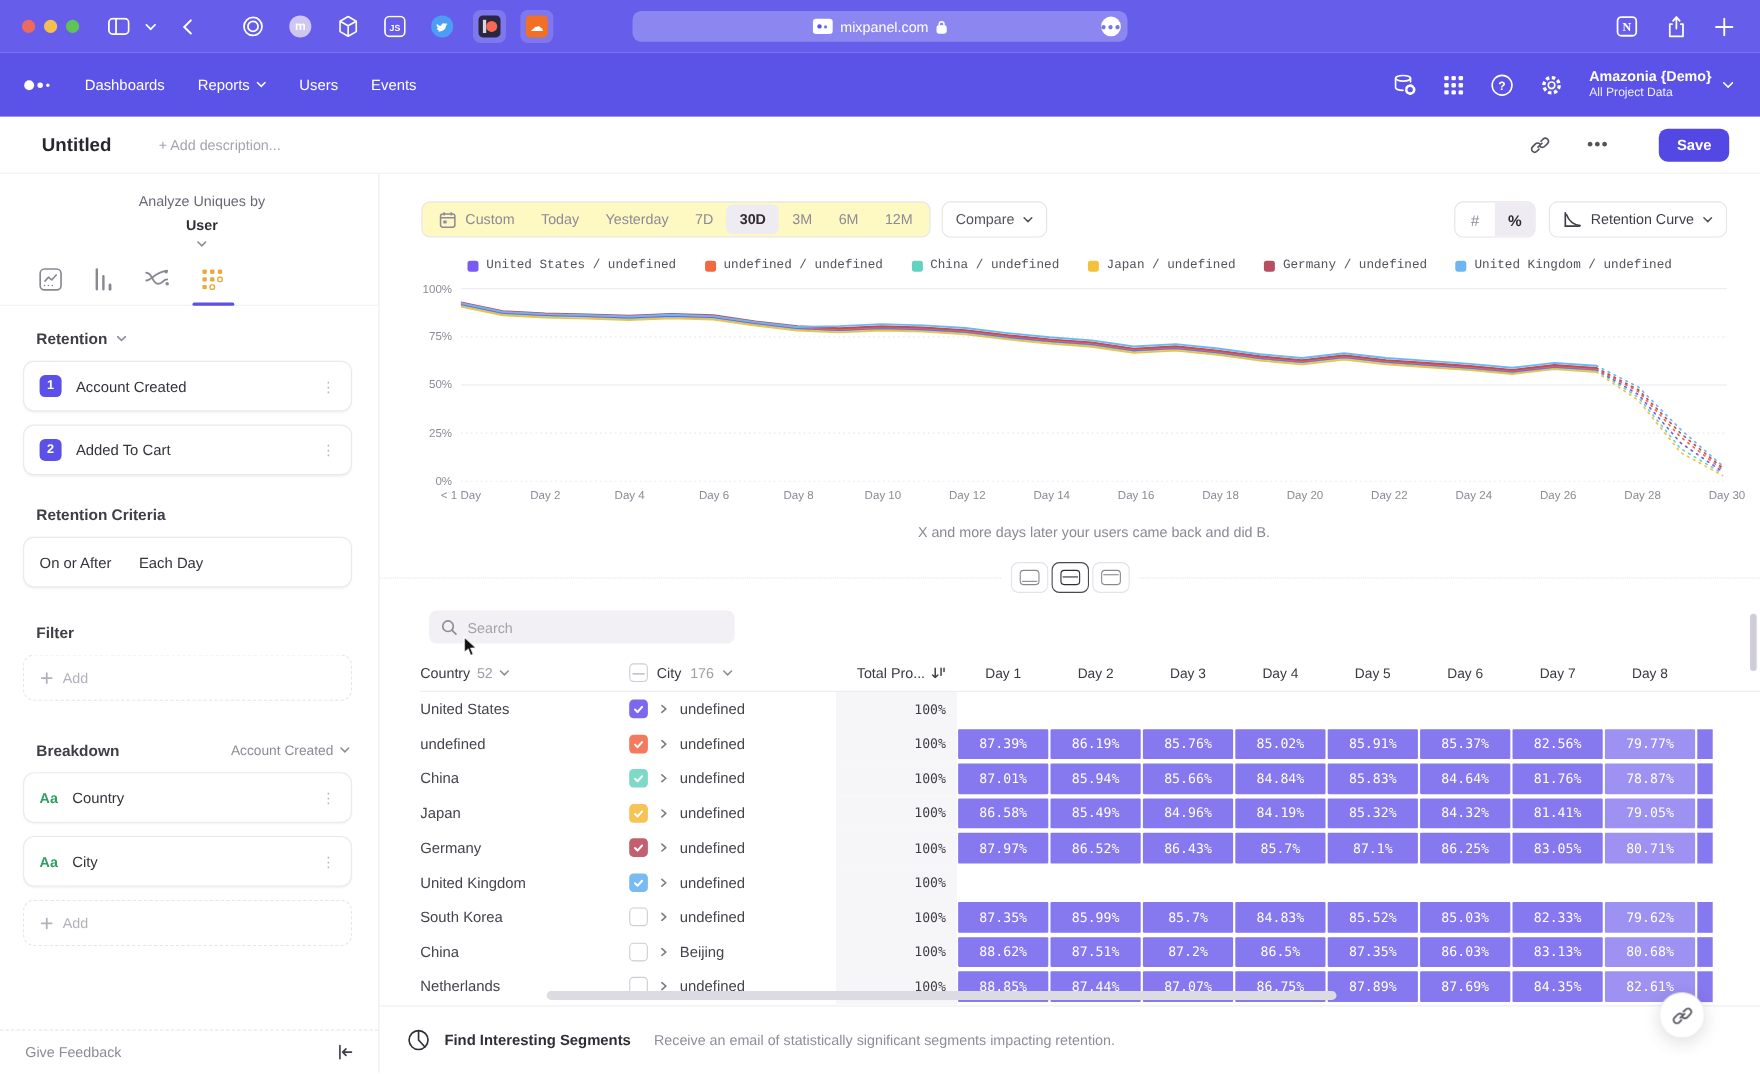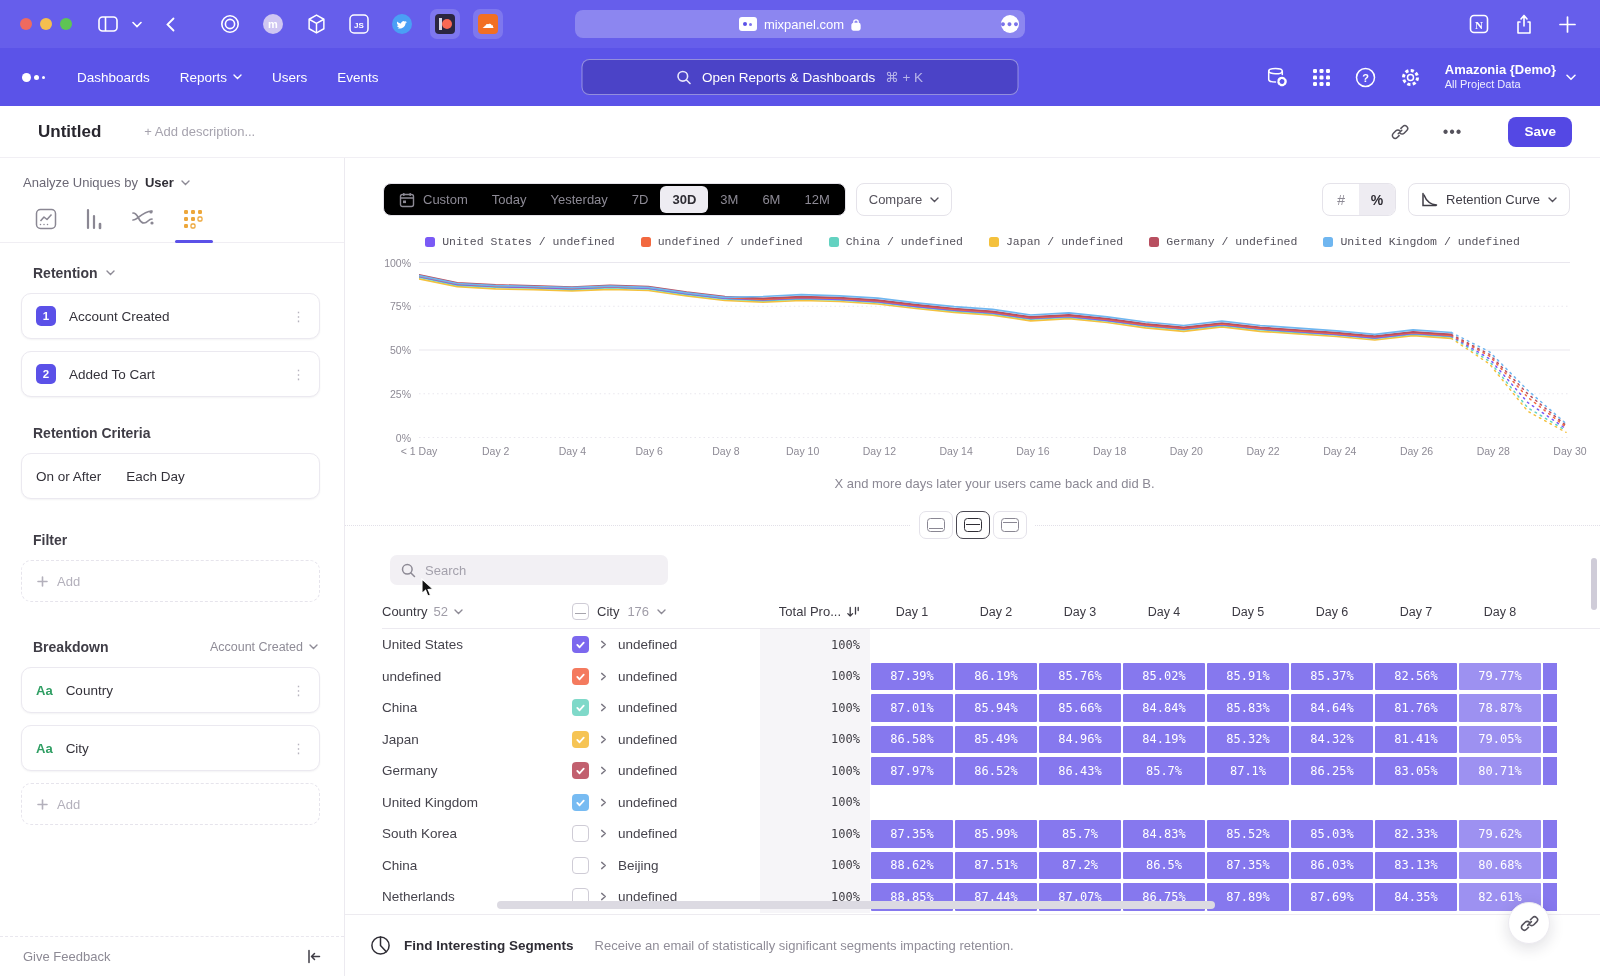--- a/index.html
+++ b/index.html
@@ -61,21 +61,21 @@
   .dots3 { font-size:16px; letter-spacing:1px; color:#55525c; margin-left:34px;}
   .save-btn { margin-left:46px; background:#5448e4; color:#fff; font-size:13.5px; font-weight:600;
     border:none; border-radius:8px; height:30px; padding:0 16px; }
 
   
   .content { display:flex; height:818px; }
   .sidebar { width:345px; border-right:1px solid #eceaf0; position:relative; padding-top:17px; flex:none;}
   .main { flex:1; position:relative; overflow:hidden; }
 
   
-  .an-row { padding-left:23px; font-size:13px; color:#6b6875; display:flex; align-items:center; gap:7px;}
+  .an-row { padding-left:23px; font-size:13px; color:#6b6875; display:flex; align-items:center; gap:7px;flex-direction:column;}
   .an-row b { color:#2f2d35; font-weight:600; }
   .chev { display:inline-flex; color:#8d8a95; }
   .tabs { display:flex; gap:27px; padding:18px 0 12px 35px; border-bottom:1px solid #f0eef3; }
   .tab { position:relative; color:#8a8793; display:flex; }
   .tab.active::after { content:""; position:absolute; left:-7px; bottom:-13px; width:38px; height:3px; background:#5b51e8; border-radius:2px;}
   .sec-h { padding-left:33px; margin-top:22px; font-size:14px; font-weight:600; color:#3f3d46;
     display:flex; align-items:center; gap:8px; }
   .sec-h.row { display:flex; justify-content:space-between; padding-right:26px; align-items:center;}
   .sec-h .evt { font-size:12.5px; font-weight:400; color:#8f8c97; display:flex; gap:6px; align-items:center;}
   .card { margin:12px 24px 0 21px; height:46px; border:1px solid #ebe9f0; border-radius:10px;
@@ -87,21 +87,21 @@
   .kebab { margin-left:auto; color:#b7b4be; font-size:13px; line-height:1; }
   .crit-card span + span { margin-left:12px; }
   .add-card { margin:12px 24px 0 21px; height:42px; border:1.5px dashed #e6e4ec; border-radius:10px;
     display:flex; align-items:center; padding:0 15px; gap:9px; color:#b3b0bb; font-size:13px; }
   .sb-foot { position:absolute; left:0; right:0; bottom:0; height:40px; border-top:1px dashed #e9e7ee;
     display:flex; align-items:center; padding:0 22px 0 23px; color:#8d8a95; font-size:13px; justify-content:space-between;}
   .collapse-ic { color:#3f3d46; display:flex; }
 
   
   .toolbar { margin:25px 30px 0 38px; display:flex; align-items:center; }
-  .seg { display:flex; align-items:center; border:1px solid #e5e3ea; border-radius:8px; height:33px; padding:0 3px; background:#000000;}
+  .seg { display:flex; align-items:center; border:1px solid #e5e3ea; border-radius:8px; height:33px; padding:0 3px; background:#fef9c3;}
   .seg-item { padding:0 12px; font-size:13px; color:#8d8a95; height:27px; display:flex; align-items:center; gap:8px; border-radius:6px;}
   .seg-item.active { background:#eeecf2; color:#2e2c33; font-weight:700; }
   .btn { display:flex; align-items:center; gap:8px; border:1px solid #e5e3ea; border-radius:8px; height:33px;
     padding:0 12px; font-size:13px; color:#55525c; background:#fff; }
   .compare { margin-left:10px; }
   .sp { flex:1; }
   .numpct { display:flex; border:1px solid #e5e3ea; border-radius:8px; height:33px; overflow:hidden; background:#fff;}
   .numpct .cell { width:36px; display:flex; align-items:center; justify-content:center; font-size:14px; color:#8d8a95;}
   .numpct .cell.active { background:#eeecf2; color:#2e2c33; font-weight:700; }
   .ctype { margin-left:12px; color:#3f3d46; font-weight:500; }
@@ -286,28 +286,20 @@
         <svg width="9" height="6" viewBox="0 0 9 6" fill="none" stroke="#fff" stroke-width="1.4" stroke-linecap="round">
             <path d="M1 1l3.5 3.5L8 1"></path>
           </svg>
       </span>
       <span class="nav-link">
           <span>Users</span>
         </span>
       <span class="nav-link">
           <span>Events</span>
         </span>
-    </div>
-    <div class="nav-search">
-      <svg width="15" height="15" viewBox="0 0 15 15" fill="none" stroke="#e8e6fb" stroke-width="1.6" stroke-linecap="round">
-          <circle cx="6.3" cy="6.3" r="4.8"></circle>
-          <path d="M10 10l3.5 3.5"></path>
-        </svg>
-      <span>Open Reports &amp; Dashboards</span>
-      <span class="sc-key">⌘ + K</span>
     </div>
     <div class="appnav-right">
       <span class="chrome-ic">
         <svg width="22" height="21" viewBox="0 0 22 21" fill="none" stroke="#fff" stroke-width="1.5" stroke-linecap="round">
             <ellipse cx="9.5" cy="4.2" rx="6.8" ry="2.6"></ellipse>
             <path d="M2.7 4.2v8.3c0 1.4 3 2.6 6.8 2.6M16.3 4.2v3.2"></path>
             <circle cx="16" cy="14.5" r="3.6" stroke-width="2.4" stroke-dasharray="2.4 1.7"></circle>
           </svg>
       </span>
       <span class="chrome-ic">

